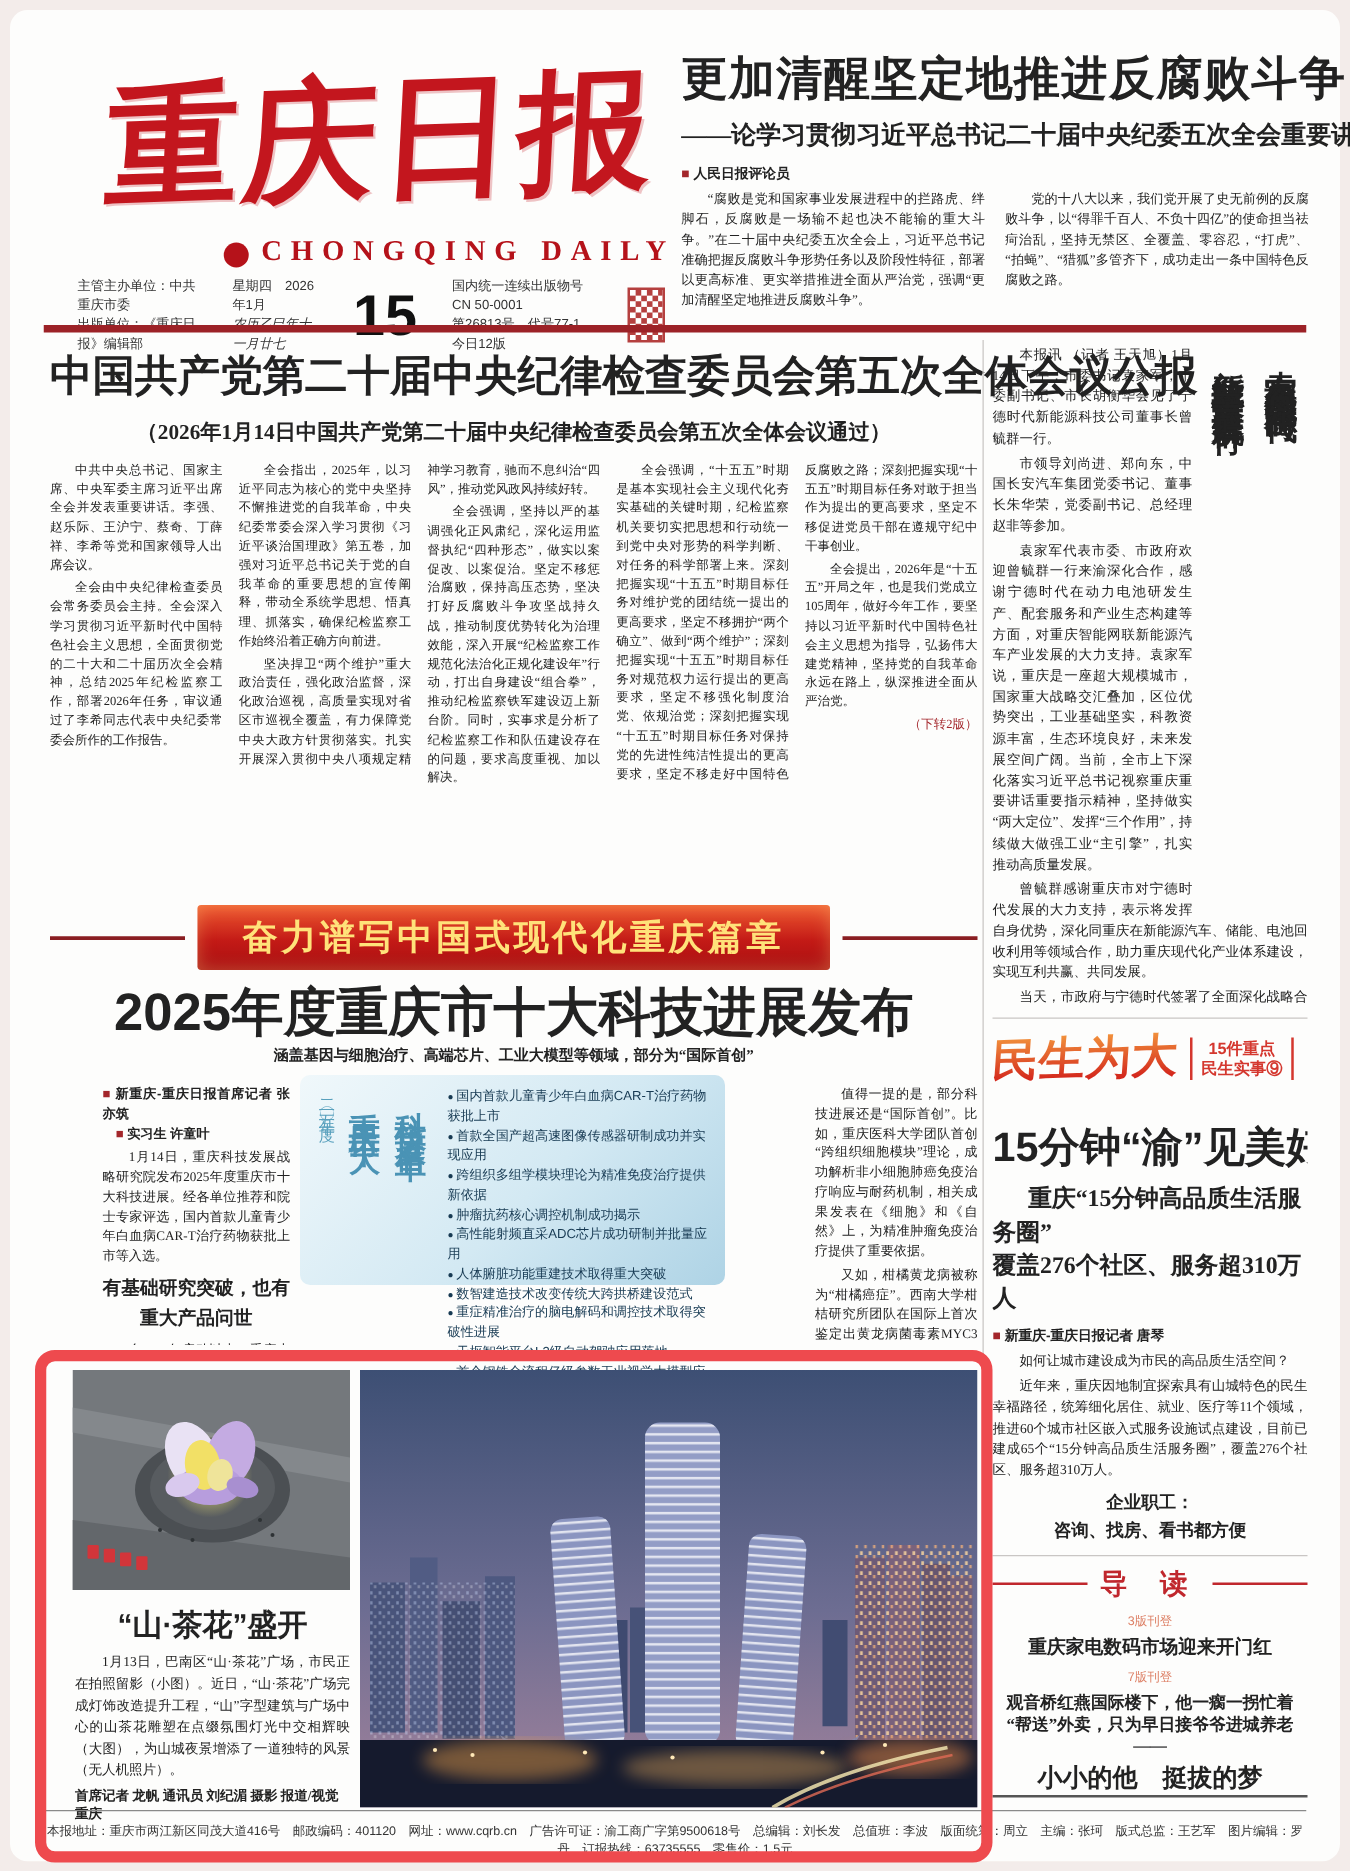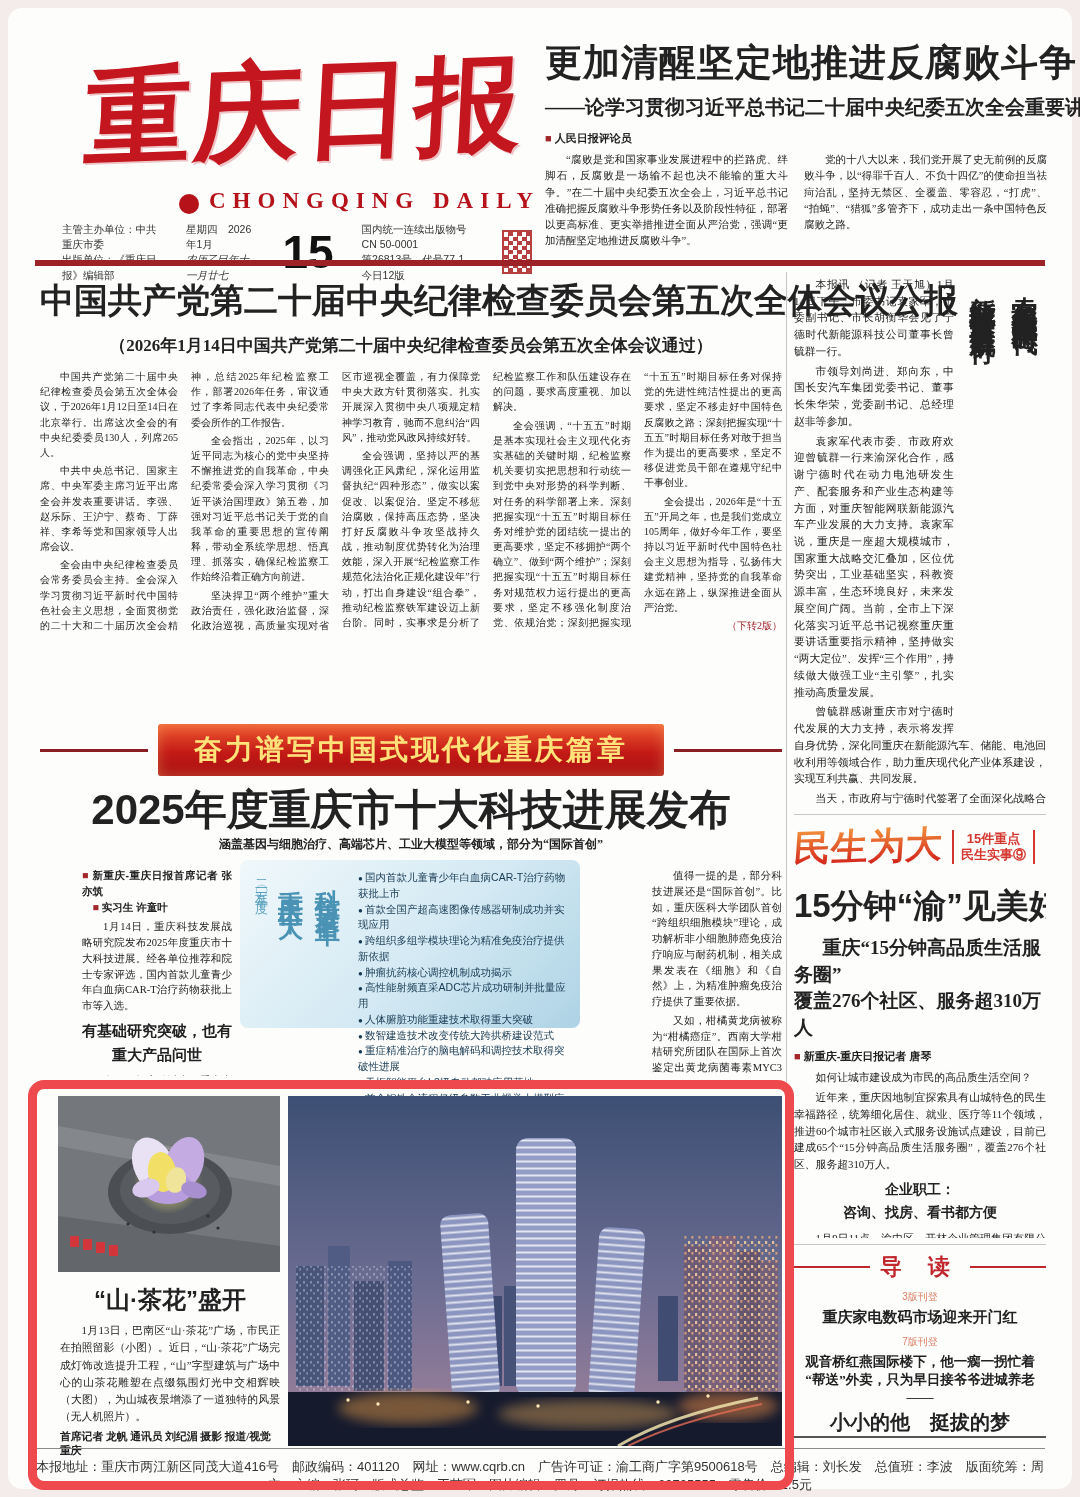--- a/index.html
+++ b/index.html
@@ -60,21 +60,21 @@
   .vlabels{display:flex;flex-direction:row;margin-right:10px;}
   .vsmall{writing-mode:vertical-rl;font-size:13px;color:#58a0bd;letter-spacing:4px;margin-right:4px;}
   .vbig{writing-mode:vertical-rl;font-size:25px;font-weight:900;color:#4a93b5;letter-spacing:6px;margin-right:4px;font-family:"Liberation Serif",serif;}
   .techlist{list-style:none;margin:0;padding:0;font-size:10.5px;line-height:1.5;color:#173a53;flex:1;}
   .techlist li::before{content:"● ";color:#173a53;font-size:8px;}
   
   .capHead{font-size:24px;font-weight:900;text-align:center;margin:8px 0 6px;}
   .capBody{font-size:10.8px;line-height:1.6;font-family:"Liberation Serif",serif;}
   .capCredit{font-size:10.8px;font-weight:bold;margin-top:4px;font-family:"Liberation Serif",serif;}
   .annot{border:9px solid #ee4a4e;border-radius:16px;z-index:60;pointer-events:none;}
-  .footer{border-top:1.5px solid #8a8a8a;font-size:13px;color:#333;text-align:center;padding-top:9px;}
+  .footer{border-top:1.5px solid #8a8a8a;font-size:10px;color:#333;text-align:center;padding-top:9px;}
   .vdiv{width:1px;background:#c9c6c4;}
 </style>
 </head>
 <body>
 
 <div class="stage">
   <div class="paper"></div>
 
   <div class="abs" style="left:85px;top:40px;width:450px;height:150px;">
     <div class="callig">重庆日报</div>
@@ -109,21 +109,20 @@
 
     </div>
   </div>
 
   <div class="abs redrule" style="left:35px;top:260px;width:1010px;"></div>
 
   <div class="abs" style="left:40px;top:278px;width:742px;">
     <div class="comhead">中国共产党第二十届中央纪律检查委员会第五次全体会议公报</div>
     <div class="comdate" style="margin:10px 0 12px;">（2026年1月14日中国共产党第二十届中央纪律检查委员会第五次全体会议通过）</div>
     <div class="combody jc">
-      <p>中国共产党第二十届中央纪律检查委员会第五次全体会议，于2026年1月12日至14日在北京举行。出席这次全会的有中央纪委委员130人，列席265人。</p>
       <p>中共中央总书记、国家主席、中央军委主席习近平出席全会并发表重要讲话。李强、赵乐际、王沪宁、蔡奇、丁薛祥、李希等党和国家领导人出席会议。</p>
       <p>全会由中央纪律检查委员会常务委员会主持。全会深入学习贯彻习近平新时代中国特色社会主义思想，全面贯彻党的二十大和二十届历次全会精神，总结2025年纪检监察工作，部署2026年任务，审议通过了李希同志代表中央纪委常委会所作的工作报告。</p>
       <p>全会指出，2025年，以习近平同志为核心的党中央坚持不懈推进党的自我革命，中央纪委常委会深入学习贯彻《习近平谈治国理政》第五卷，加强对习近平总书记关于党的自我革命的重要思想的宣传阐释，带动全系统学思想、悟真理、抓落实，确保纪检监察工作始终沿着正确方向前进。</p>
       <p>坚决捍卫“两个维护”重大政治责任，强化政治监督，深化政治巡视，高质量实现对省区市巡视全覆盖，有力保障党中央大政方针贯彻落实。扎实开展深入贯彻中央八项规定精神学习教育，驰而不息纠治“四风”，推动党风政风持续好转。</p>
       <p>全会强调，坚持以严的基调强化正风肃纪，深化运用监督执纪“四种形态”，做实以案促改、以案促治。坚定不移惩治腐败，保持高压态势，坚决打好反腐败斗争攻坚战持久战，推动制度优势转化为治理效能，深入开展“纪检监察工作规范化法治化正规化建设年”行动，打出自身建设“组合拳”，推动纪检监察铁军建设迈上新台阶。同时，实事求是分析了纪检监察工作和队伍建设存在的问题，要求高度重视、加以解决。</p>
       <p>全会强调，“十五五”时期是基本实现社会主义现代化夯实基础的关键时期，纪检监察机关要切实把思想和行动统一到党中央对形势的科学判断、对任务的科学部署上来。深刻把握实现“十五五”时期目标任务对维护党的团结统一提出的更高要求，坚定不移拥护“两个确立”、做到“两个维护”；深刻把握实现“十五五”时期目标任务对规范权力运行提出的更高要求，坚定不移强化制度治党、依规治党；深刻把握实现“十五五”时期目标任务对保持党的先进性纯洁性提出的更高要求，坚定不移走好中国特色反腐败之路；深刻把握实现“十五五”时期目标任务对敢于担当作为提出的更高要求，坚定不移促进党员干部在遵规守纪中干事创业。</p>
       <p>全会提出，2026年是“十五五”开局之年，也是我们党成立105周年，做好今年工作，要坚持以习近平新时代中国特色社会主义思想为指导，弘扬伟大建党精神，坚持党的自我革命永远在路上，纵深推进全面从严治党。</p>
       <div class="turn">（下转2版）</div>
     </div>
   </div>
@@ -146,21 +145,21 @@
   <div class="abs divh" style="left:794px;top:814px;width:252px;"></div>
 
   <div class="abs" style="left:794px;top:822px;width:252px;height:416px;overflow:hidden;">
     <div style="display:flex;align-items:center;gap:10px;">
       <span class="mslogo">民生为大</span>
       <span class="mstag">
         <span style="display:block">15件重点</span>
         <span style="display:block">民生实事⑨</span>
       </span>
     </div>
-    <div class="mshead" style="margin-top:12px;">15分钟“渝”见美好</div>
+    <div class="mshead" style="margin-top:24px;">15分钟“渝”见美好</div>
     <div class="mssub" style="margin-top:6px;text-indent:1.5em;">重庆“15分钟高品质生活服务圈”</div>
     <div class="mssub">覆盖276个社区、服务超310万人</div>
     <div class="byline" style="margin:8px 0 5px;">新重庆-重庆日报记者 唐琴</div>
     <div class="sb jc">
       <p>如何让城市建设成为市民的高品质生活空间？</p>
       <p>近年来，重庆因地制宜探索具有山城特色的民生幸福路径，统筹细化居住、就业、医疗等11个领域，推进60个城市社区嵌入式服务设施试点建设，目前已建成65个“15分钟高品质生活服务圈”，覆盖276个社区、服务超310万人。</p>
       <div class="crosshead">企业职工：</div>
       <div class="crosshead" style="margin-top:-4px;">咨询、找房、看书都方便</div>
       <p>1月9日11点，渝中区。开林企业管理集团有限公司党务工作人员鲍瑾走出办公室，步行大约6分钟，来到位于阳光金融中心6楼的重庆国际商务区党群服务中心。</p>
 

